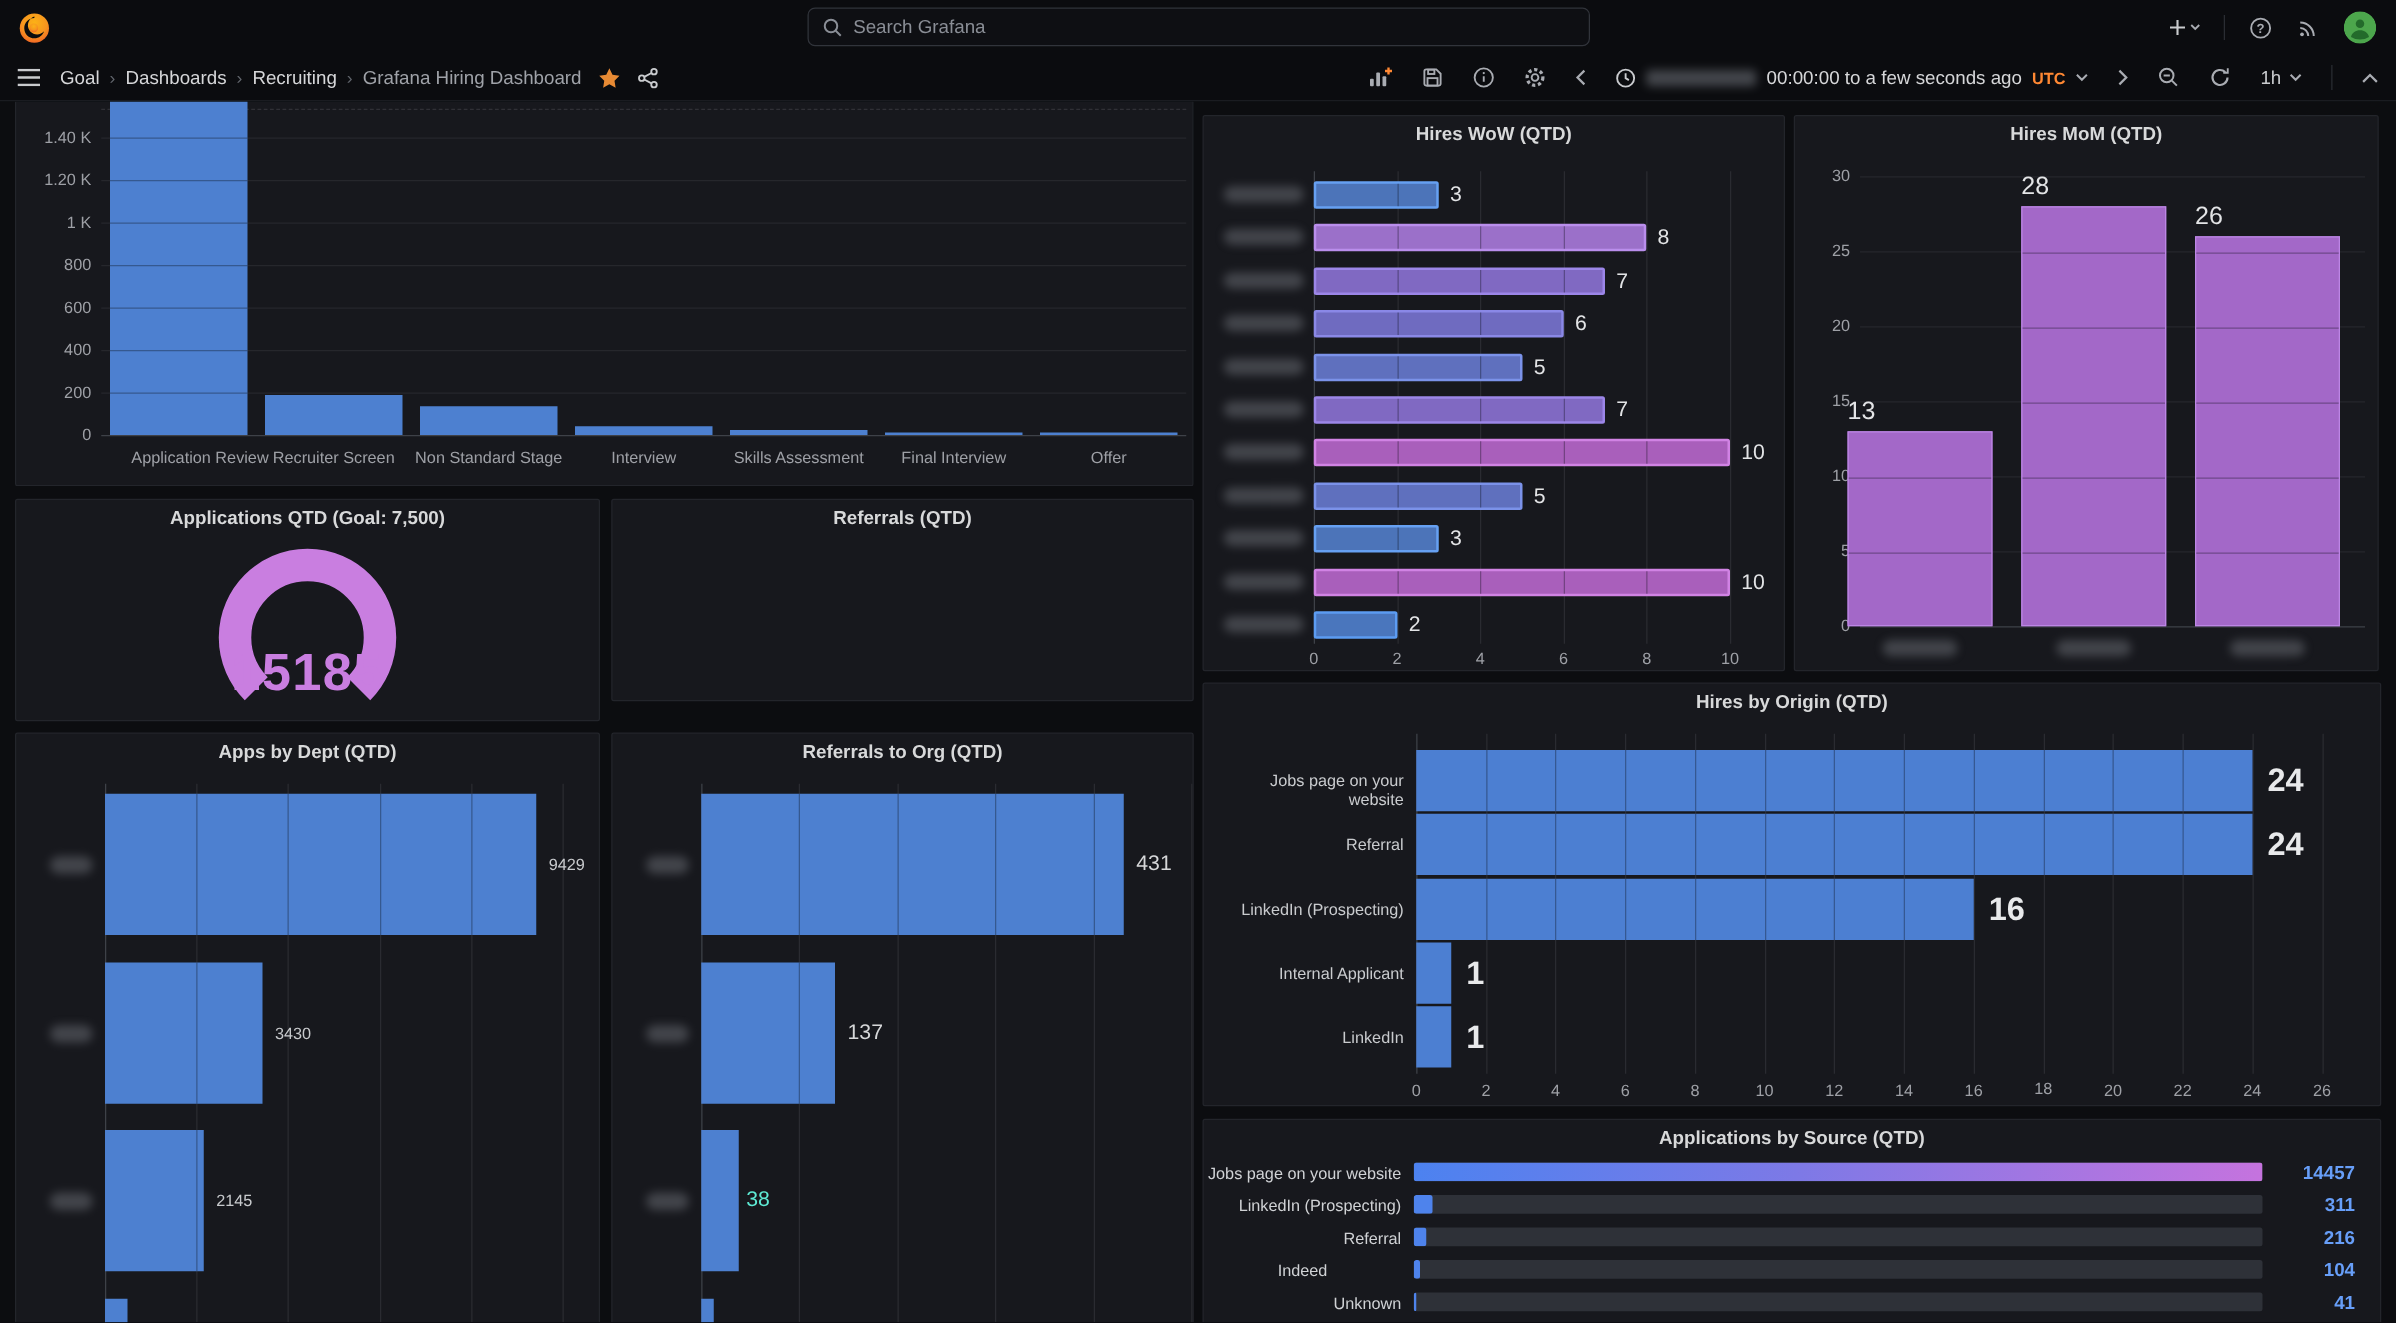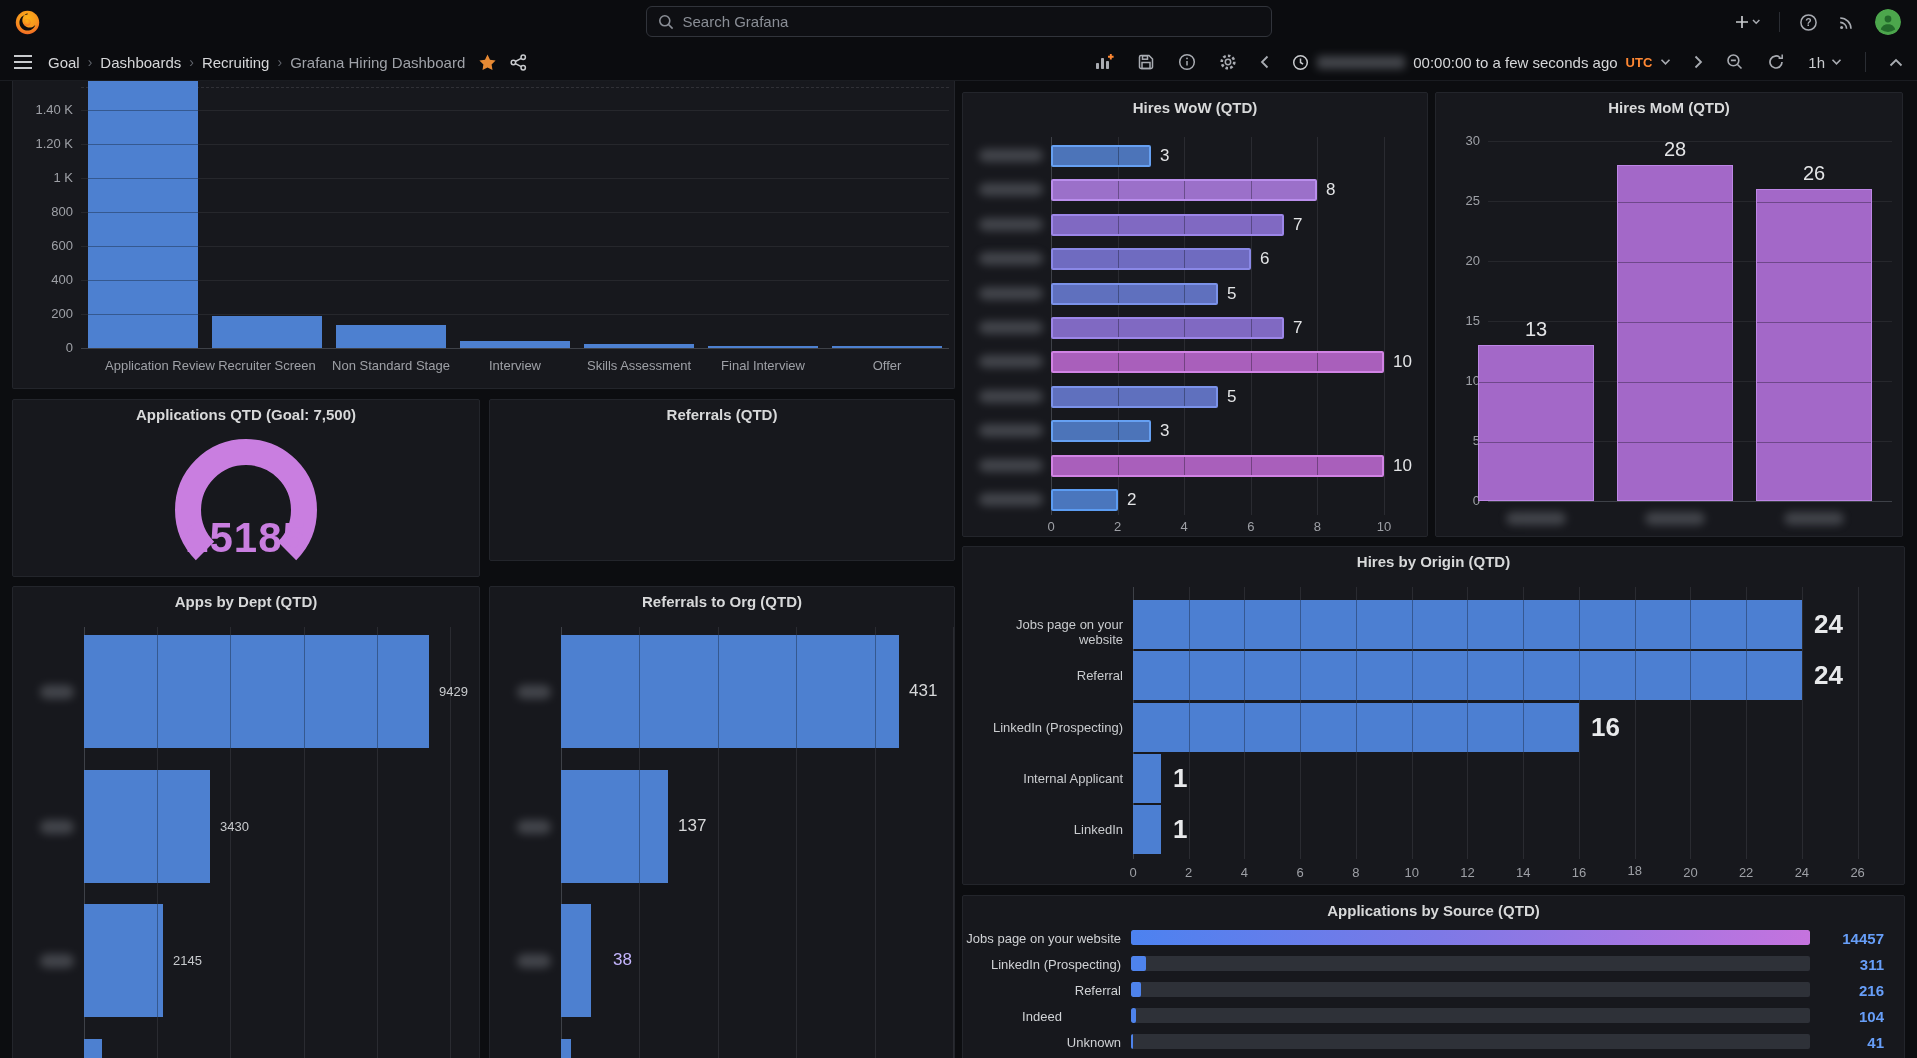--- a/index.html
+++ b/index.html
@@ -38,21 +38,21 @@
   .dashed{background:none;border-top:1px dashed rgba(216,218,226,0.13);height:0;}
   .vbar{position:absolute;}
   .wbar{position:absolute;border-radius:2px;box-sizing:border-box;}
   .olh{position:absolute;left:0;width:100%;height:1px;background:rgba(6,9,14,0.33);}
   .olv{position:absolute;top:0;height:100%;width:1px;background:rgba(6,9,14,0.33);}
   .ytick{position:absolute;text-align:right;font-size:13px;color:#9EA0A6;}
   .xtick,.xlabel{position:absolute;text-align:center;font-size:13px;color:#9EA0A6;}
   .blur{position:absolute;background:#8A8E96;opacity:.38;filter:blur(4px);border-radius:7px;}
   .hval{position:absolute;color:#C8CACD;}
   .wval{position:absolute;font-size:17px;color:#E3E4E6;}
-  .mval{position:absolute;font-size:20px;font-weight:500;color:#E3E4E6;text-align:center;}
+  .mval{position:absolute;font-size:20px;font-weight:500;color:#E3E4E6;}
   .olabel{position:absolute;font-size:13px;color:#C9CBCE;text-align:right;}
   .bigval{position:absolute;font-size:26px;font-weight:600;color:#E8E9EB;}
   .slabel{position:absolute;font-size:13px;color:#D0D2D5;text-align:right;}
   .track{position:absolute;background:#2E3138;border-radius:2px;overflow:hidden;}
   .sbar{height:100%;border-radius:2px;background:#4E83EC;}
   .sbar.grad{background:linear-gradient(90deg,#4C82F0 0%,#7D79E6 45%,#C573DE 100%);}
   .sval{position:absolute;text-align:right;font-size:15px;font-weight:600;color:#679EF8;}
   .gauge-wrap{position:absolute;left:50%;top:22px;transform:translateX(-50%);width:220px;height:152px;}
   .gauge-value{position:absolute;left:0;right:0;top:92px;text-align:center;font-size:42px;font-weight:700;color:#C97EE0;letter-spacing:1px;}
   svg{display:block;}
@@ -339,21 +339,21 @@
             <div class="olv" style="left: 313.6px;"></div>
           </div>
           <div class="hval" style="left: 419px; top: 93.5px; font-size: 17px; color: rgb(214, 215, 217);">431</div>
           <div class="blur" style="left: 27px; width: 34px; height: 14px; top: 232.5px;"></div>
           <div class="vbar" style="left: 71px; top: 183px; width: 107px; height: 113px; background: rgb(77, 128, 208);">
             <div class="olv" style="left: 78.4px;"></div>
           </div>
           <div class="hval" style="left: 188px; top: 228.5px; font-size: 17px; color: rgb(214, 215, 217);">137</div>
           <div class="blur" style="left: 27px; width: 34px; height: 14px; top: 366.5px;"></div>
           <div class="vbar" style="left: 71px; top: 317px; width: 30px; height: 113px; background: rgb(77, 128, 208);"></div>
-          <div class="hval" style="left: 123px; top: 362.5px; font-size: 17px; color: #c4b5fd;">38</div>
+          <div class="hval" style="left: 107px; top: 362.5px; font-size: 17px; color: #5eead4;">38</div>
           <div class="vbar" style="left: 71px; top: 452px; width: 10px; height: 113px; background: rgb(77, 128, 208);"></div>
         </div>
     </section>
 
     <section class="panel" style="left:962px;top:11px;width:466px;height:445px;">
       <h2 class="ptitle">Hires WoW (QTD)</h2>
       <div class="chart" id="wow-chart">
           <div class="axisv" style="left: 88px; top: 44px; height: 378px;"></div>
           <div class="xtick" style="left: 72px; top: 426px; width: 32px;">0</div>
           <div class="vgrid" style="left: 154.6px; top: 44px; height: 378px;"></div>

